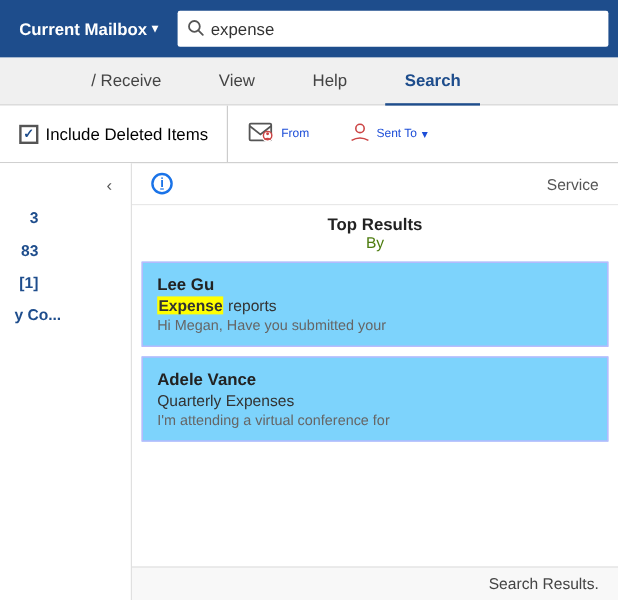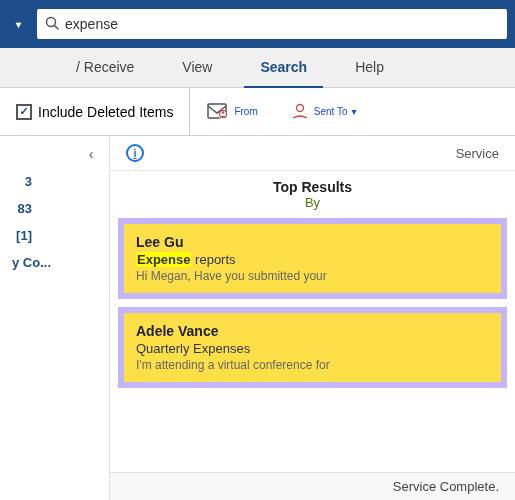--- a/index.html
+++ b/index.html
@@ -257,25 +257,25 @@
       color: #222;
     }
 
     .by-label {
       font-size: 13px;
       color: #4d7c0f;
     }
 
     
     .result-item {
-      border: 6px solid #c4b5fd;
+      border: 1px solid #c4b5fd;
       margin: 4px 8px;
       padding: 10px 12px;
       cursor: pointer;
-      background: #fde047;
+      background: #7dd3fc;
     }
 
     .result-sender {
       font-size: 14px;
       font-weight: 600;
       color: #222;
       margin-bottom: 2px;
     }
 
     .result-subject {
@@ -303,38 +303,39 @@
       color: #444;
       text-align: right;
       background: #f8f8f8;
     }
   </style>
 </head>
 <body>
 
 <div class="header-bar">
   <button class="mailbox-dropdown">
+    <span>Current Mailbox</span>
     <span class="chevron">▾</span>
   </button>
   <div class="search-box">
     <span class="search-icon-svg">
       <svg width="14" height="14" viewBox="0 0 14 14" fill="none">
         <circle cx="6" cy="6" r="4.5" stroke="#555" stroke-width="1.5"></circle>
         <line x1="9.5" y1="9.5" x2="13" y2="13" stroke="#555" stroke-width="1.5" stroke-linecap="round"></line>
       </svg>
     </span>
     <input type="text" value="expense" style="">
   </div>
 </div>
 
 <div class="ribbon-tabs">
   <div class="ribbon-tab">/ Receive</div>
   <div class="ribbon-tab">View</div>
+  <div class="ribbon-tab">Help</div>
   <div class="ribbon-tab active">Search</div>
-  <div class="ribbon-tab">Help</div>
 </div>
 
 <div class="search-ribbon">
   <div class="checkbox-group">
     <div class="checkbox-box checked"></div>
     <span>Include Deleted Items</span>
   </div>
   <div class="ribbon-action">
     <span>
       <svg width="22" height="22" viewBox="0 0 22 22" fill="none">
@@ -405,16 +406,16 @@
 
     <div class="result-item">
       <div class="result-sender">Adele Vance</div>
       <div class="result-subject">
         <span>Quarterly Expenses</span>
       </div>
       <div class="result-preview">I'm attending a virtual conference for</div>
     </div>
 
     <div class="status-bar">
-      <span>Service Complete.</span>
+      <span>Search Results.</span>
     </div>
   </div>
 </div>
 
 </body></html>

